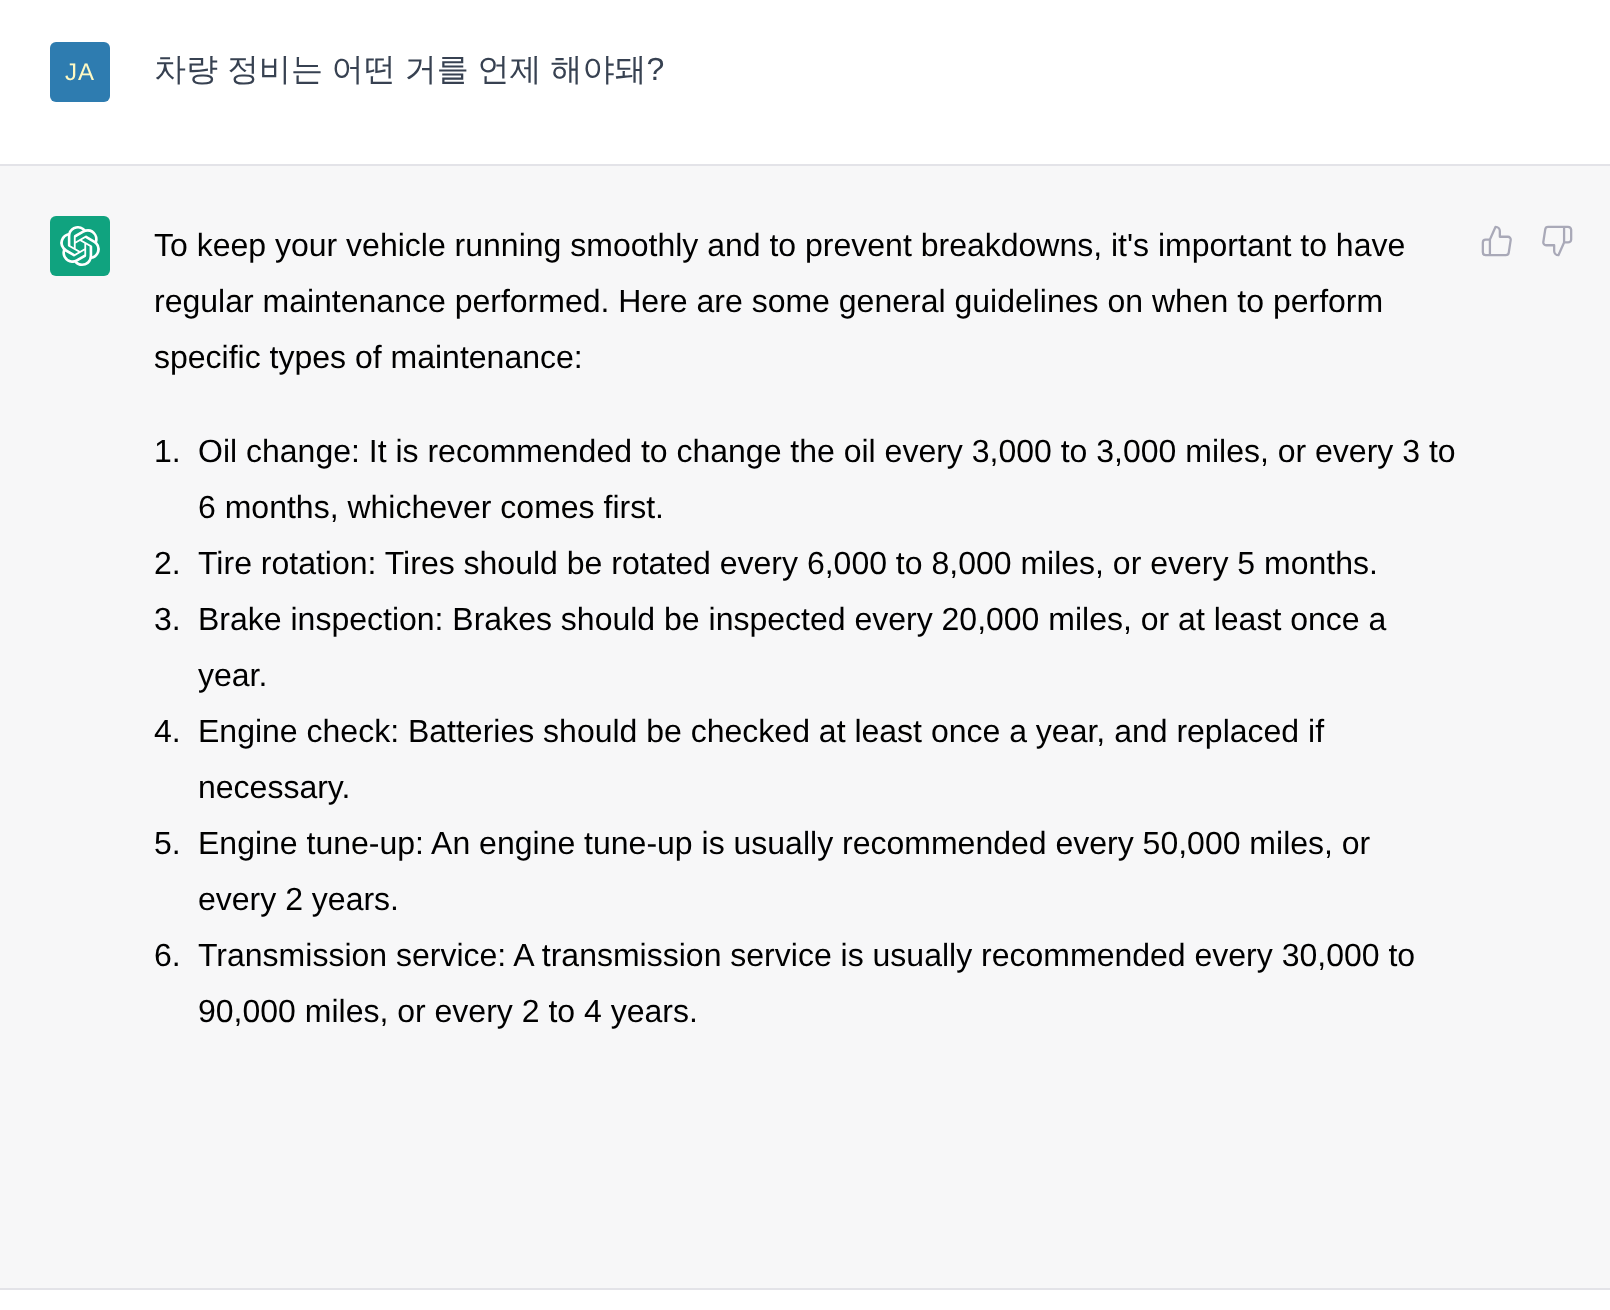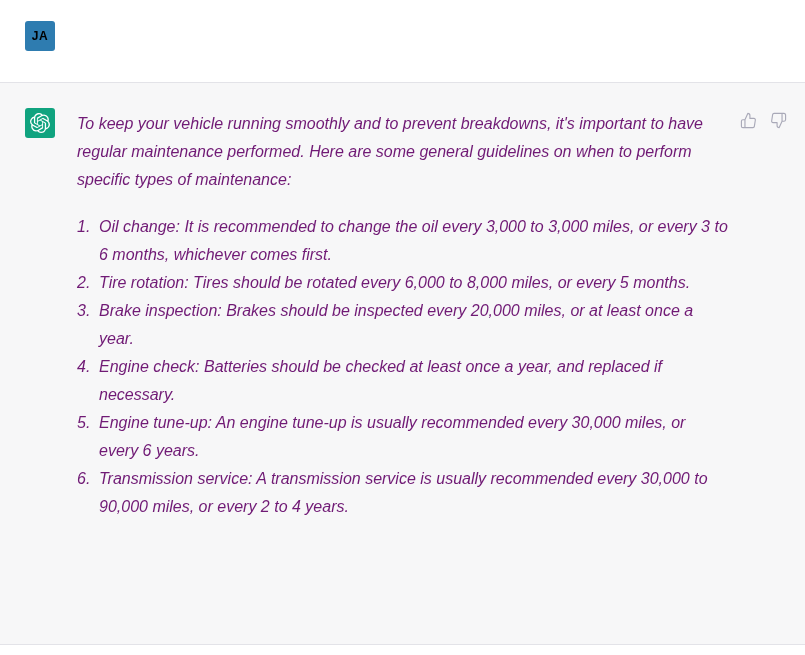--- a/index.html
+++ b/index.html
@@ -25,41 +25,40 @@
   }
 
   .avatar {
     width:30px; height:30px;
     border-radius:3px;
     flex:none;
     display:flex; align-items:center; justify-content:center;
   }
   .avatar.user { background:#2e7cb0; }
   .avatar.user span {
-    color:#000000; font-size:12px; font-weight:bold; letter-spacing:0.5px;
+    color:#fef9c3; font-size:12px; font-weight:normal; letter-spacing:0.5px;
   }
   .avatar.assistant { background:#10a37f; }
   .avatar.assistant svg { width:20px; height:20px; fill:#ffffff; }
 
   .msg-text {
     margin-left:22px;
     font-size:16px;
     line-height:28px;
   }
   .user-row .msg-text { margin-top:1px; color:#374151; }
 
   .assistant-content {
     margin-left:22px;
     margin-top:2px;
     max-width:653px;
     flex:1;
     font-size:16px;
     line-height:28px;
-    color:#701a75;
-    font-style:italic;
+    color:#000000;
   }
   .assistant-content p { margin:0; }
   .assistant-content .list { margin:19px 0 18px 0; }
   .li { display:flex; }
   .li .num { width:22px; flex:none; }
   .li .body { flex:1; }
 
   .feedback {
     display:flex;
     gap:13px;
@@ -79,20 +78,21 @@
 </style>
 </head>
 <body>
 
 <div class="chat">
 
   <div class="row user-row">
     <div class="avatar user">
       <span>JA</span>
     </div>
+    <div class="msg-text">차량 정비는 어떤 거를 언제 해야돼?</div>
   </div>
 
   <div class="row assistant-row">
     <div class="avatar assistant">
       <svg viewBox="0 0 24 24" aria-hidden="true">
         <path d="M22.2819 9.8211a5.9847 5.9847 0 0 0-.5157-4.9108 6.0462 6.0462 0 0 0-6.5098-2.9A6.0651 6.0651 0 0 0 4.9807 4.1818a5.9847 5.9847 0 0 0-3.9977 2.9 6.0462 6.0462 0 0 0 .7427 7.0966 5.98 5.98 0 0 0 .511 4.9107 6.051 6.051 0 0 0 6.5146 2.9001A5.9847 5.9847 0 0 0 13.2599 24a6.0557 6.0557 0 0 0 5.7718-4.2058 5.9894 5.9894 0 0 0 3.9977-2.9001 6.0557 6.0557 0 0 0-.7475-7.073zM13.2599 22.4305a4.4755 4.4755 0 0 1-2.8764-1.0408l.1419-.0804 4.7783-2.7582a.7948.7948 0 0 0 .3927-.6813v-6.7369l2.02 1.1686a.071.071 0 0 1 .038.0615v5.5826a4.504 4.504 0 0 1-4.4945 4.4849zm-9.6607-4.1254a4.4708 4.4708 0 0 1-.5346-3.0137l.142.0852 4.783 2.7582a.7712.7712 0 0 0 .7806 0l5.8428-3.3685v2.3324a.0804.0804 0 0 1-.0332.0615L9.74 19.9502a4.4992 4.4992 0 0 1-6.1408-1.6451zM2.3408 7.8956a4.485 4.485 0 0 1 2.3655-1.9728V11.6a.7664.7664 0 0 0 .3879.6765l5.8144 3.3543-2.0201 1.1685a.0757.0757 0 0 1-.071 0L4.0072 14.0rec" fill="#ffffff" opacity="0"></path>
         <path fill="#ffffff" d="M22.2819 9.8211a5.9847 5.9847 0 0 0-.5157-4.9108 6.0462 6.0462 0 0 0-6.5098-2.9A6.0651 6.0651 0 0 0 4.9807 4.1818a5.9847 5.9847 0 0 0-3.9977 2.9 6.0462 6.0462 0 0 0 .7427 7.0966 5.98 5.98 0 0 0 .511 4.9107 6.051 6.051 0 0 0 6.5146 2.9001A5.9847 5.9847 0 0 0 13.2599 24a6.0557 6.0557 0 0 0 5.7718-4.2058 5.9894 5.9894 0 0 0 3.9977-2.9001 6.0557 6.0557 0 0 0-.7475-7.073zm-9.022 12.6081a4.4755 4.4755 0 0 1-2.8764-1.0408l.1419-.0804 4.7783-2.7582a.7948.7948 0 0 0 .3927-.6813v-6.7369l2.02 1.1686a.071.071 0 0 1 .038.0615v5.5826a4.504 4.504 0 0 1-4.4945 4.4845zm-9.6607-4.1254a4.4708 4.4708 0 0 1-.5346-3.0137l.142.0852 4.783 2.7582a.7712.7712 0 0 0 .7806 0l5.8428-3.3685v2.3324a.0804.0804 0 0 1-.0332.0615L9.74 19.9502a4.4992 4.4992 0 0 1-6.1408-1.6464zM2.3408 7.8956a4.485 4.485 0 0 1 2.3655-1.9728V11.6a.7664.7664 0 0 0 .3879.6765l5.8144 3.3543-2.0201 1.1685a.0757.0757 0 0 1-.071 0l-4.8303-2.7865A4.504 4.504 0 0 1 2.3408 7.8956zm16.5963 3.8558L13.1038 8.364 15.1192 7.2a.0757.0757 0 0 1 .071 0l4.8303 2.7913a4.4944 4.4944 0 0 1-.6765 8.1042v-5.6772a.79.79 0 0 0-.3879-.6813zm2.0107-3.0231l-.142-.0852-4.7735-2.7818a.7759.7759 0 0 0-.7854 0L9.409 9.2297V6.8974a.0662.0662 0 0 1 .0284-.0615l4.8303-2.7866a4.4992 4.4992 0 0 1 6.6802 4.66zM8.3065 12.863l-2.02-1.1638a.0804.0804 0 0 1-.038-.0567V6.0742a4.4992 4.4992 0 0 1 7.3757-3.4537l-.142.0805L8.704 5.459a.7948.7948 0 0 0-.3927.6813zm1.0976-2.3654l2.602-1.4998 2.6069 1.4998v2.9994l-2.5974 1.4997-2.6067-1.4997z"></path>
       </svg>
     </div>
 
@@ -111,21 +111,21 @@
         <div class="li">
           <span class="num">3.</span>
           <span class="body">Brake inspection: Brakes should be inspected every 20,000 miles, or at least once a year.</span>
         </div>
         <div class="li">
           <span class="num">4.</span>
           <span class="body">Engine check: Batteries should be checked at least once a year, and replaced if necessary.</span>
         </div>
         <div class="li">
           <span class="num">5.</span>
-          <span class="body">Engine tune-up: An engine tune-up is usually recommended every 30,000 miles, or every 6 years.</span>
+          <span class="body">Engine tune-up: An engine tune-up is usually recommended every 50,000 miles, or every 2 years.</span>
         </div>
         <div class="li">
           <span class="num">6.</span>
           <span class="body">Transmission service: A transmission service is usually recommended every 30,000 to 90,000 miles, or every 2 to 4 years.</span>
         </div>
       </div>
 
     </div>
 
     <div class="feedback">

